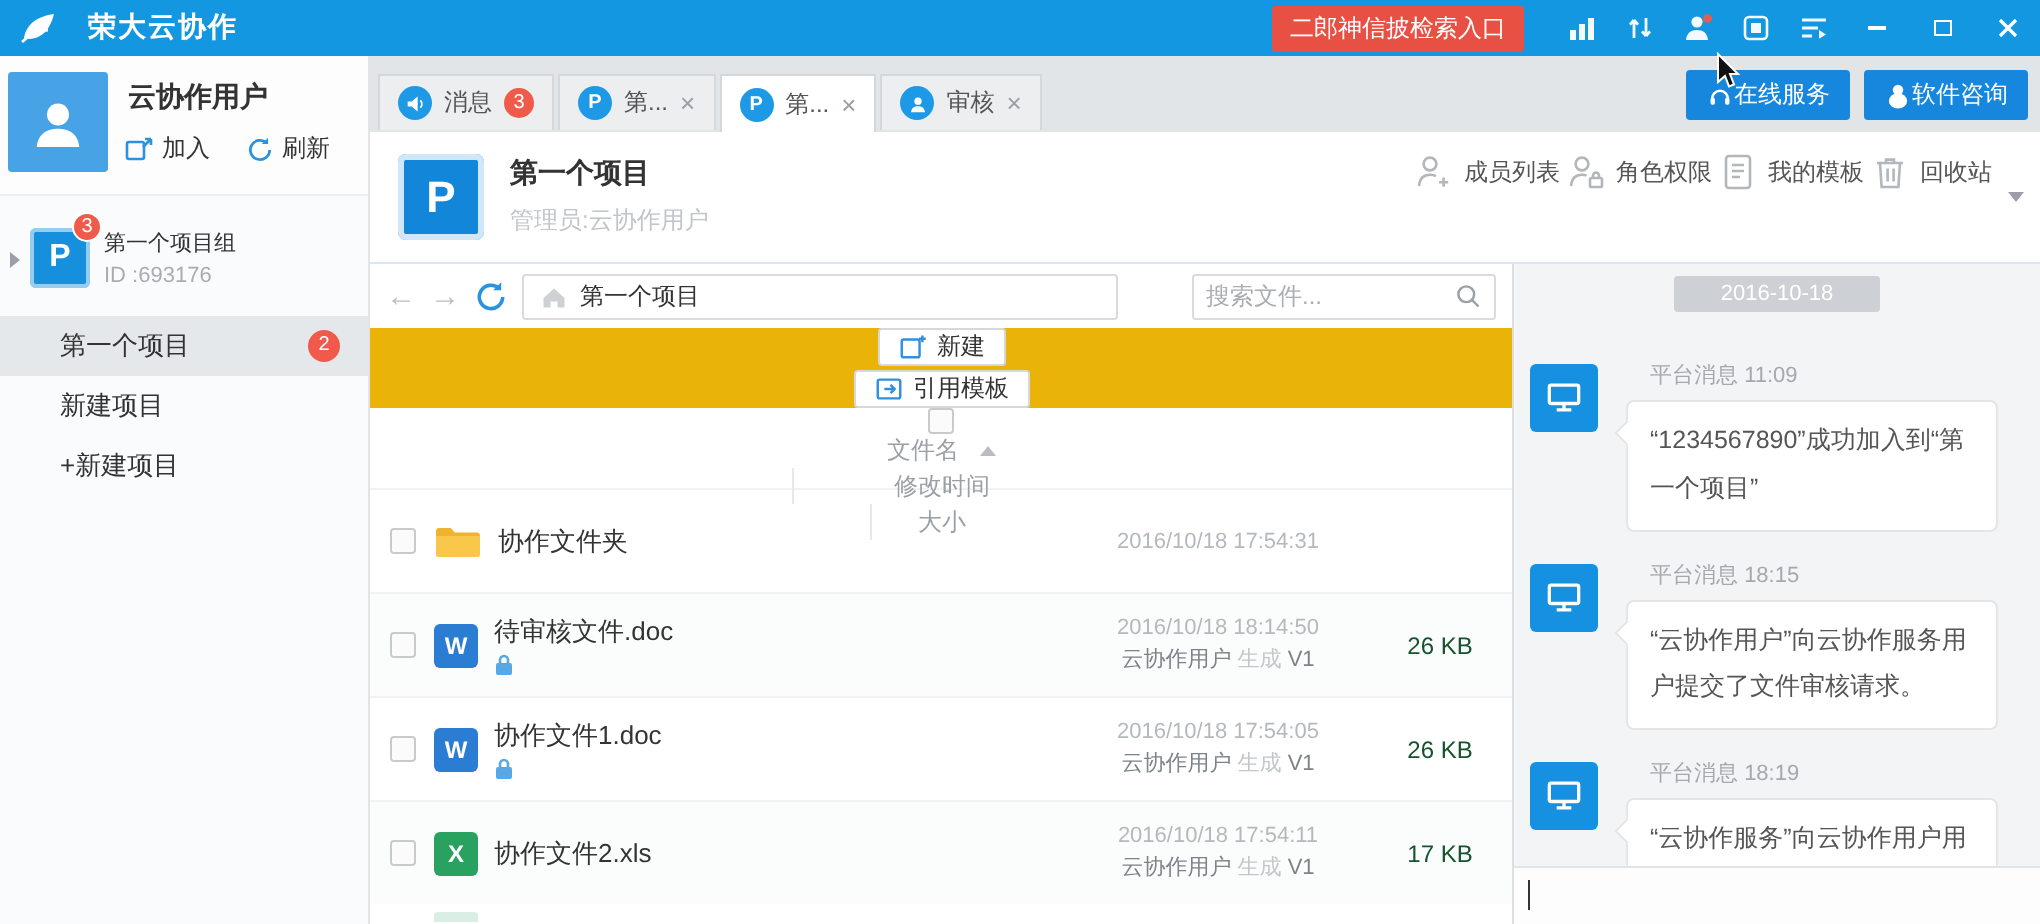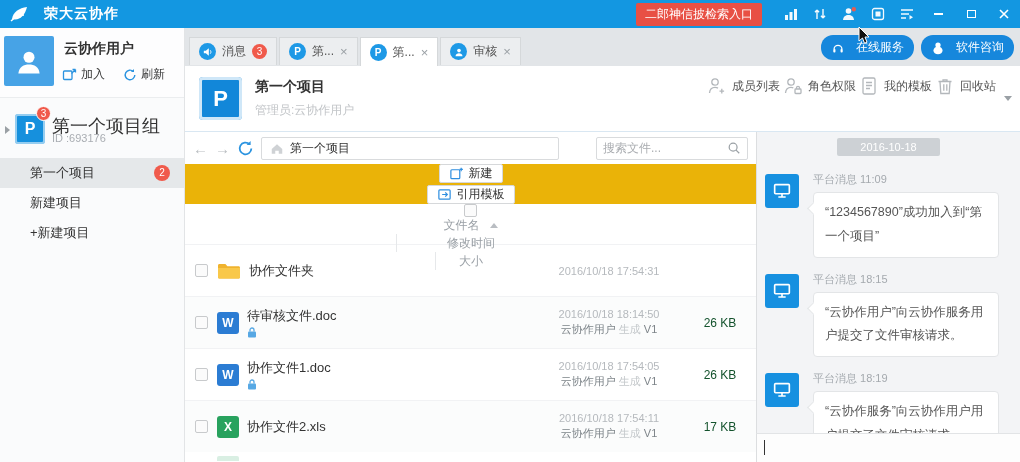--- a/index.html
+++ b/index.html
@@ -21,36 +21,36 @@
   #sidebar { position:absolute; left:0; top:28px; width:185px; height:434px; background:#fafbfc; border-right:1px solid #e2e4e6; }
   .user-card { position:relative; height:70px; background:#fdfdfe; border-bottom:1px solid #ebedef; }
   .avatar { position:absolute; left:4px; top:8px; width:50px; height:50px; background:#47a3e6; border-radius:2px; display:flex; align-items:center; justify-content:center; }
   .user-name { position:absolute; left:64px; top:12px; font-size:14px; font-weight:bold; color:#333; }
   .user-actions { position:absolute; left:62px; top:38px; display:flex; gap:18px; }
   .u-act { display:flex; align-items:center; gap:4px; color:#333; font-size:12px; cursor:pointer; }
   .group-row { position:relative; height:52px; margin-top:8px; }
   .caret-right { position:absolute; left:5px; top:20px; width:0; height:0; border-top:4px solid transparent; border-bottom:4px solid transparent; border-left:5px solid #9aa0a5; }
   .group-icon { position:absolute; left:15px; top:8px; width:30px; height:30px; background:#1690dd; border-radius:3px; color:#fff; font-weight:bold; font-size:16px; display:flex; align-items:center; justify-content:center; box-shadow:inset 0 0 0 2px rgba(255,255,255,.55); }
   .group-badge { position:absolute; left:36px; top:0; min-width:15px; height:15px; background:#f05a4b; border:1px solid #fff; border-radius:8px; color:#fff; font-size:10px; display:flex; align-items:center; justify-content:center; padding:0 3px; }
-  .group-name { position:absolute; left:52px; top:8px; font-size:18px; color:#333; }
+  .group-name { position:absolute; left:52px; top:8px; font-size:11px; color:#333; }
   .group-id { position:absolute; left:52px; top:26px; font-size:11px; color:#a9adb2; }
   .proj-item { position:relative; height:30px; line-height:30px; padding-left:30px; font-size:13px; color:#333; cursor:pointer; }
   .proj-item.selected { background:#e5e8ea; }
   .proj-badge { position:absolute; right:14px; top:7px; min-width:16px; height:16px; background:#f05a4b; border-radius:8px; color:#fff; font-size:10px; display:flex; align-items:center; justify-content:center; padding:0 3px; }
 
   
   #tabstrip { position:absolute; left:185px; top:28px; width:835px; height:38px; background:#e2e5e8; }
   .tabs { position:absolute; left:4px; bottom:0; display:flex; gap:2px; }
   .tab { height:28px; display:flex; align-items:center; gap:6px; padding:0 9px; background:#eceef0; border:1px solid #d5d8da; border-bottom:none; font-size:12px; color:#555; cursor:pointer; }
   .tab.active { background:#fff; height:29px; }
   .tab-circle { width:17px; height:17px; border-radius:50%; background:#1e99e6; display:flex; align-items:center; justify-content:center; color:#fff; font-size:10px; font-weight:bold; }
   .tab-badge { min-width:15px; height:15px; background:#f05a4b; border-radius:8px; color:#fff; font-size:10px; display:flex; align-items:center; justify-content:center; padding:0 3px; }
   .tab-close { color:#9aa0a5; font-size:13px; line-height:1; cursor:pointer; }
   .service-btns { position:absolute; right:6px; top:7px; display:flex; gap:7px; }
-  .service-btn { background:#1687dc; color:#fff; font-size:12px; border-radius:12px; padding:4px 10px; display:flex; align-items:center; gap:11px; cursor:pointer; }
+  .service-btn { background:#1687dc; color:#fff; font-size:12px; border-radius:2px; padding:4px 10px; display:flex; align-items:center; gap:0; cursor:pointer; }
 
   
   #header { position:absolute; left:185px; top:66px; width:835px; height:66px; background:#fff; border-bottom:1px solid #d9e7f2; }
   .proj-icon-lg { position:absolute; left:14px; top:11px; width:43px; height:43px; background:#1287d9; border-radius:4px; color:#fff; font-weight:bold; font-size:22px; display:flex; align-items:center; justify-content:center; box-shadow:inset 0 0 0 3px rgba(255,255,255,.8); }
   .proj-title { position:absolute; left:70px; top:12px; font-size:14px; font-weight:bold; color:#333; }
   .proj-sub { position:absolute; left:70px; top:36px; font-size:12px; color:#c2c5c8; }
   .header-actions { position:absolute; right:28px; top:9px; display:flex; gap:18px; }
   .h-act { width:58px; display:flex; flex-direction:row; align-items:center; gap:4px; cursor:pointer; }
   .h-act-label { font-size:12px; color:#555; white-space:nowrap; }
   .chev-down { position:absolute; right:8px; top:30px; width:0; height:0; border-left:4px solid transparent; border-right:4px solid transparent; border-top:5px solid #9aa0a5; cursor:pointer; }
@@ -86,25 +86,25 @@
   .name-wrap { display:flex; flex-direction:column; gap:2px; }
   .f-name { font-size:13px; color:#333; }
   .mod-line1 { font-size:11px; color:#b5b9bd; }
   .mod-line2 { font-size:11px; color:#7d8489; margin-top:2px; }
   .mod-line2 .action { color:#c3c7ca; }
   .f-size { font-size:12px; color:#14532d; }
   .partial-icon { width:22px; height:5px; background:#d9efe3; border-radius:2px 2px 0 0; margin-left:32px; margin-top:4px; }
 
   
   #rightpanel { position:absolute; left:756px; top:132px; width:264px; height:301px; background:#f3f4f6; border-left:1px solid #dcdee0; overflow:hidden; }
-  .date-pill { margin:6px auto 16px; width:max-content; background:#cdd1d5; color:#fff; font-size:11px; padding:3px 23px; border-radius:2px; }
+  .date-pill { margin:6px auto 24px; width:max-content; background:#cdd1d5; color:#fff; font-size:11px; padding:3px 23px; border-radius:2px; }
   .msg { position:relative; padding:0 10px 0 8px; margin-bottom:14px; }
   .msg-avatar { position:absolute; left:8px; top:2px; width:34px; height:34px; background:#1690e0; border-radius:3px; display:flex; align-items:center; justify-content:center; }
   .msg-body { margin-left:48px; }
-  .msg-sender { font-size:11px; color:#a4a9ae; margin:0 0 5px 0; }
+  .msg-sender { font-size:11px; color:#a4a9ae; margin:0 0 5px 12px; }
   .bubble { position:relative; background:#fff; border:1px solid #e3e5e7; border-radius:4px; padding:8px 11px; font-size:12.5px; color:#555; line-height:1.9; max-width:186px; }
   .bubble::before { content:""; position:absolute; left:-5px; top:11px; width:8px; height:8px; background:#fff; border-left:1px solid #e3e5e7; border-bottom:1px solid #e3e5e7; transform:rotate(45deg); }
   #msginput { position:absolute; left:756px; top:433px; width:264px; height:29px; background:#fdfdfd; border-left:1px solid #dcdee0; border-top:1px solid #e2e4e6; cursor:text; }
   .text-caret { position:absolute; left:7px; top:6px; width:1px; height:15px; background:#333; }
 
   #mouse-cursor { position:absolute; left:858px; top:26px; z-index:50; pointer-events:none; }
 </style>
 </head>
 <body>
 

